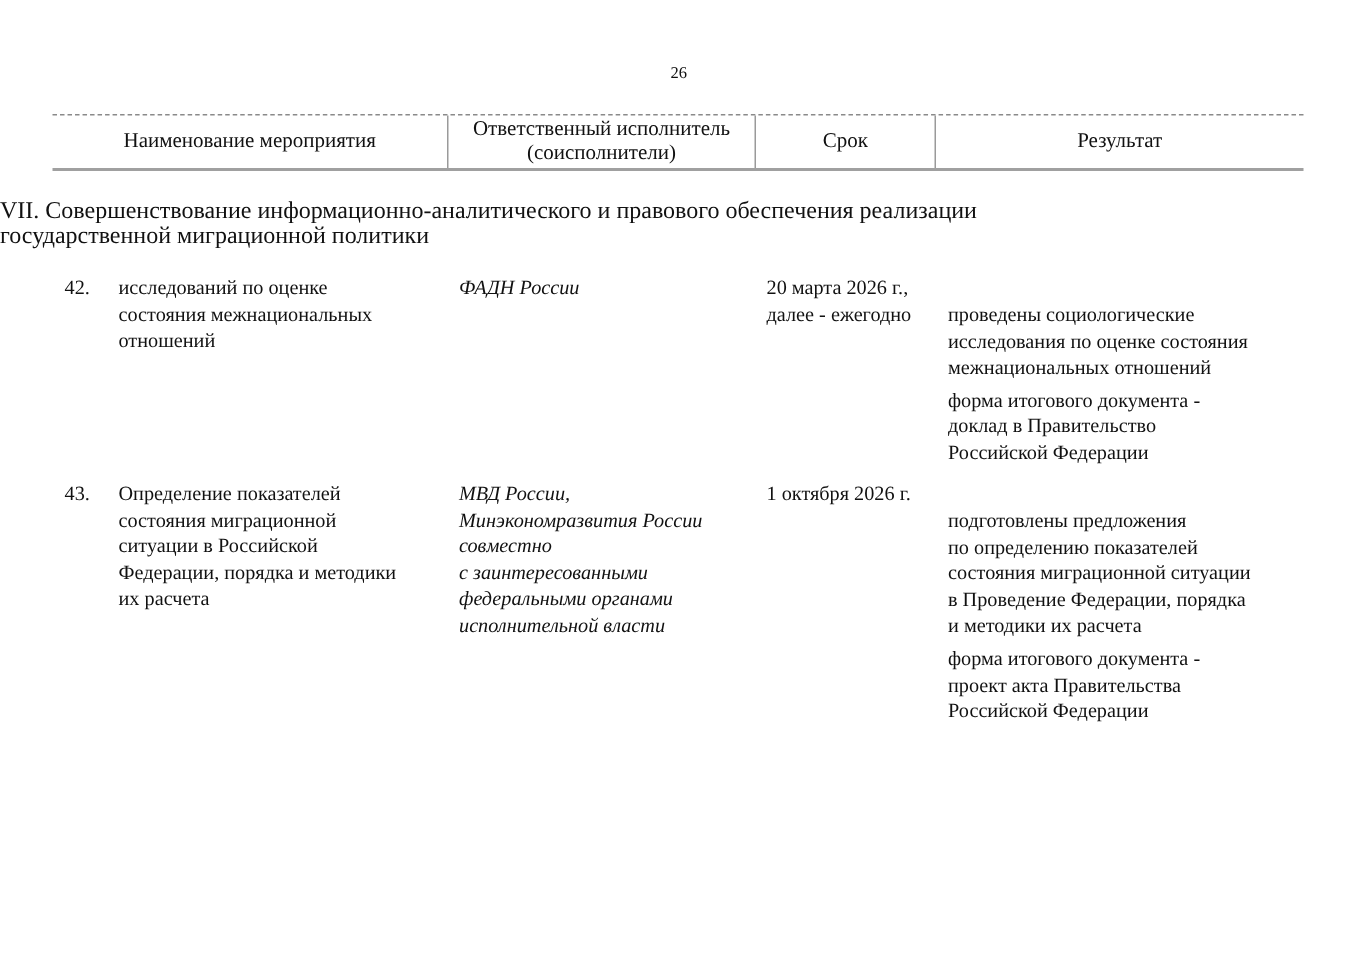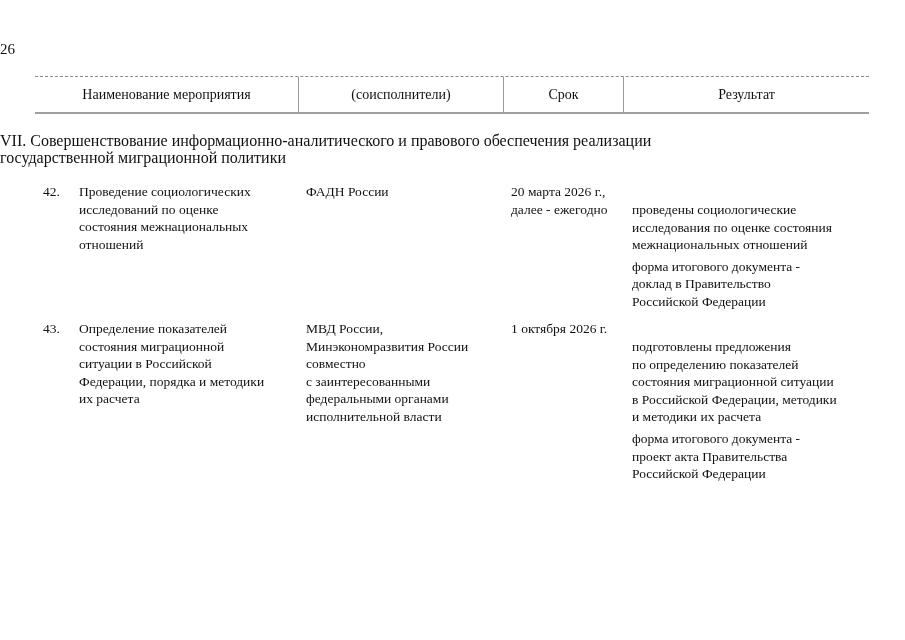--- a/index.html
+++ b/index.html
@@ -15,22 +15,22 @@
       font-family: "Liberation Serif", "DejaVu Serif", serif;
       color: #111111;
       font-size: 13.5px;
       line-height: 17.6px;
     }
     .page-number {
       position: absolute;
       top: 41px;
       left: 0;
       width: 905px;
-      text-align: left;
-      font-size: 15px;
+      text-align: center;
+      font-size: 11px;
     }
     .header-table {
       position: absolute;
       top: 76px;
       left: 35px;
       width: 834px;
       height: 35px;
       border-top: 1px dashed #8a8a8a;
       border-bottom: 2px solid #a0a0a0;
       display: flex;
@@ -70,20 +70,21 @@
     }
     .row .name {
       position: absolute;
       left: 79px;
       width: 215px;
     }
     .row .exec {
       position: absolute;
       left: 306px;
       width: 195px;
+      font-style: italic;
     }
     .row .term {
       position: absolute;
       left: 511px;
       width: 118px;
     }
     .row .result {
       position: absolute;
       left: 632px;
       width: 240px;
@@ -102,36 +103,36 @@
   </style>
 </head>
 <body>
 
 <div class="page-number">26</div>
 
 <div class="header-table">
   <div class="hcell c1">Наименование мероприятия</div>
   <div class="hcell c2">
     <div>
+      <span class="line">Ответственный исполнитель</span>
       <span class="line">(соисполнители)</span>
     </div>
   </div>
   <div class="hcell c3">Срок</div>
   <div class="hcell c4">Результат</div>
 </div>
 
 <div class="section-title">
   <span class="line">VII. Совершенствование информационно-аналитического и правового обеспечения реализации</span>
   <span class="line">государственной миграционной политики</span>
 </div>
 
 <div class="row" style="top:183px;">
   <div class="num">42.</div>
   <div class="name">
-    <span class="line">Проведение социологических</span>
     <span class="line">исследований по оценке</span>
     <span class="line">состояния межнациональных</span>
     <span class="line">отношений</span>
   </div>
   <div class="exec">
     <span class="line">ФАДН России</span>
   </div>
   <div class="term">
     <span class="line">20 марта 2026 г.,</span>
     <span class="line">далее - ежегодно</span>
@@ -168,21 +169,21 @@
     <span class="line">исполнительной власти</span>
   </div>
   <div class="term">
     <span class="line">1 октября 2026 г.</span>
   </div>
   <div class="result">
     <div class="para">
       <span class="line">подготовлены предложения</span>
       <span class="line">по определению показателей</span>
       <span class="line">состояния миграционной ситуации</span>
-      <span class="line">в Российской Федерации, методики</span>
+      <span class="line">в Проведение Федерации, порядка</span>
       <span class="line">и методики их расчета</span>
     </div>
     <div class="para">
       <span class="line">форма итогового документа -</span>
       <span class="line">проект акта Правительства</span>
       <span class="line">Российской Федерации</span>
     </div>
   </div>
 </div>
 

